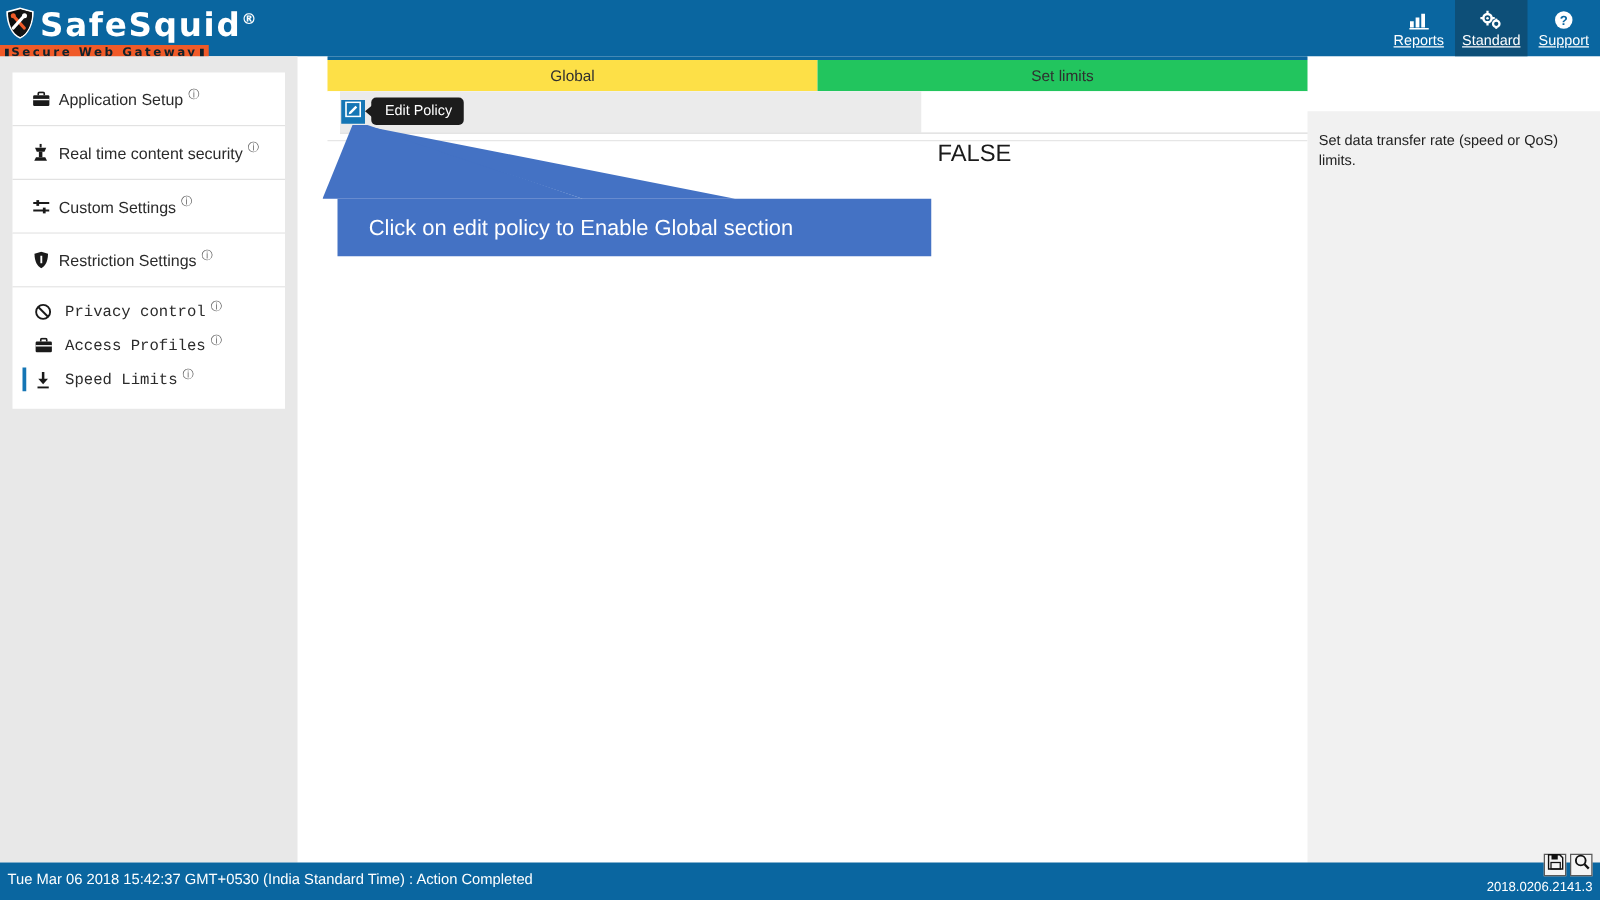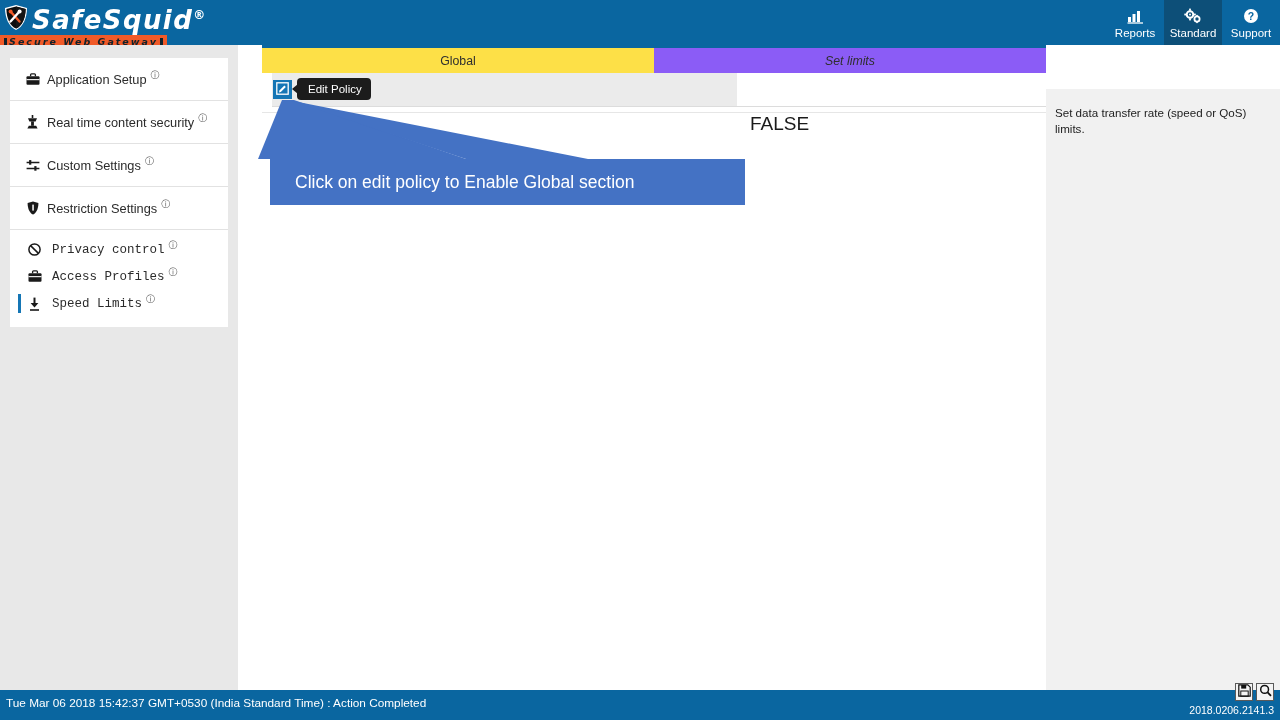--- a/index.html
+++ b/index.html
@@ -12,21 +12,21 @@
   }
   #app { position: relative; width: 1280px; height: 720px; }
 
   
   .header {
     position: absolute; left: 0; top: 0;
     width: 1280px; height: 45px;
     background: #0a66a0;
     display: flex; align-items: stretch; justify-content: space-between;
   }
-  .brand { position: relative; width: 300px; height: 45px; font-style: italic; }
+  .brand { position: relative; width: 300px; height: 45px; }
   .brand-row { display: flex; align-items: center; padding: 2px 0 0 3px; }
   .brand-shield {
     width: 26px; height: 27px; margin-right: 3px;
     position: relative; flex: none;
   }
   .brand-text {
     color: #ffffff;
     font-size: 26px;
     font-weight: bold;
     letter-spacing: 1.4px;
@@ -57,21 +57,21 @@
   .nav { display: flex; align-items: stretch; height: 45px; }
   .nav-item {
     width: 58px; height: 45px;
     display: flex; flex-direction: column;
     align-items: center; justify-content: center;
     color: #ffffff; cursor: pointer;
     padding-top: 2px;
   }
   .nav-item.active { background: #0d4f78; }
   .nav-ico { height: 18px; display: flex; align-items: center; justify-content: center; }
-  .nav-label { font-size: 11.5px; line-height: 14px; margin-top: 1px; }
+  .nav-label { font-size: 11.5px; line-height: 14px; margin-top: 1px; text-decoration: underline; }
 
   
   .sidebar {
     position: absolute; left: 0; top: 45px;
     width: 238px; height: 645px;
     background: #e8e8e8;
     padding: 13px 10px 0 10px;
   }
   .side-card {
     background: #ffffff;
@@ -110,21 +110,21 @@
     border-top: 3px solid #0a66a0;
     background: #ffffff;
   }
   .tab {
     flex: 1; height: 25px;
     display: flex; align-items: center; justify-content: center;
     font-size: 12.3px; color: #2f2f2f;
     cursor: pointer;
   }
   .tab.active { background: #fde047; }
-  .tab.inactive { background: #8b5cf6; font-style: italic; }
+  .tab.inactive { background: #22c55e; }
 
   
   .content {
     position: absolute; left: 262px; top: 73px;
     width: 784px; height: 602px;
     background: #ffffff;
   }
   .policy-row {
     position: relative;
     height: 40px;

